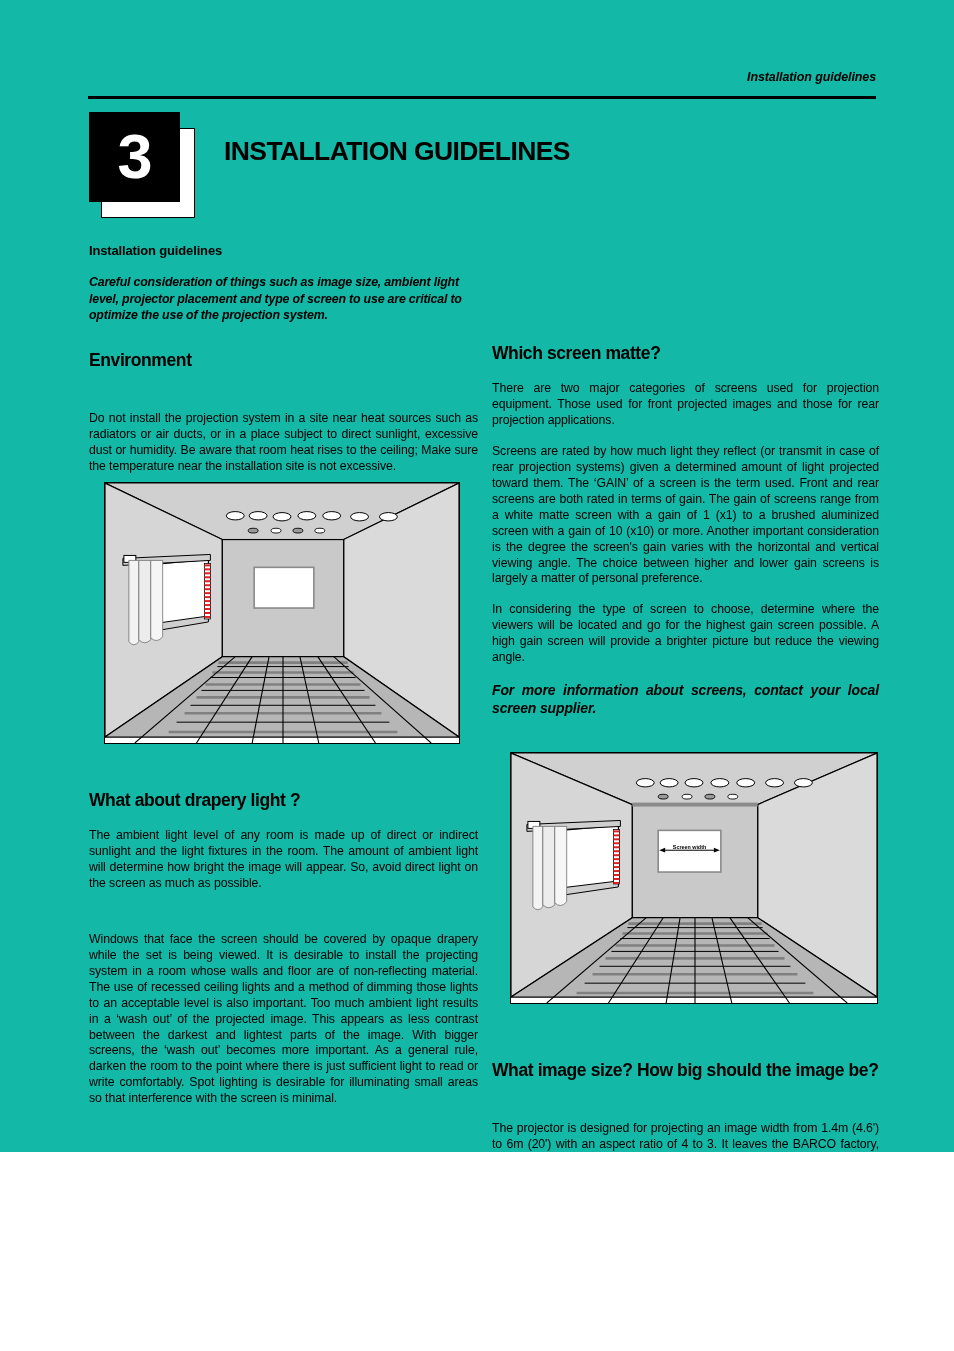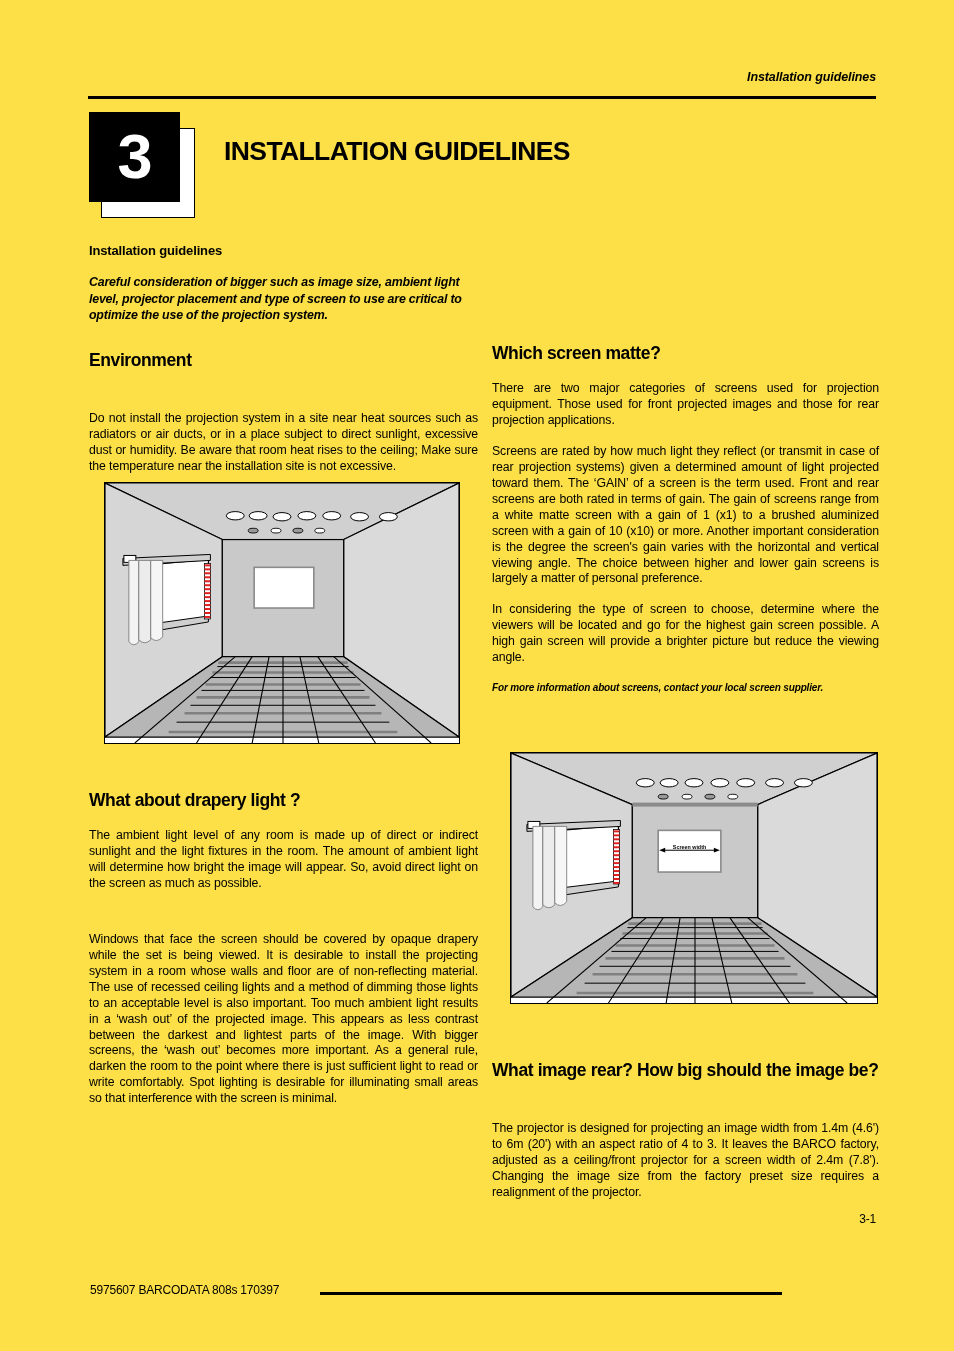--- a/index.html
+++ b/index.html
@@ -7,22 +7,22 @@
     padding: 0;
     background: #ffffff;
   }
   body {
     font-family: "Liberation Sans", sans-serif;
     color: #000000;
   }
   #page {
     position: relative;
     width: 954px;
-    height: 1351px;
-    background: #fde047;
+    height: 1152px;
+    background: #14b8a6;
     overflow: hidden;
   }
 
   
   .run-head {
     position: absolute;
     right: 78px;
     top: 70px;
     font-size: 12.5px;
     font-style: italic;
@@ -113,21 +113,21 @@
   }
   p.body {
     font-size: 12.3px;
     line-height: 1.295;
     text-align: justify;
     letter-spacing: -0.1px;
     margin: 0 0 15px 0;
   }
   p.body.last { margin-bottom: 0; margin-top: 40px; }
   p.body-italic {
-    font-size: 10px;
+    font-size: 14px;
     font-weight: bold;
     font-style: italic;
     line-height: 1.3;
     text-align: justify;
     letter-spacing: -0.15px;
     margin: 0;
   }
 
   
   .figure {
@@ -175,21 +175,21 @@
   <div class="head-rule"></div>
 
   <div class="chapter-badge-shadow"></div>
   <div class="chapter-badge">
     <div class="chapter-number">3</div>
   </div>
   <div class="chapter-title">INSTALLATION GUIDELINES</div>
 
   <div class="col-left">
     <div class="lead-head">Installation guidelines</div>
-    <div class="lead-italic">Careful consideration of bigger such as image size, ambient light level, projector placement and type of screen to use are critical to optimize the use of the projection system.</div>
+    <div class="lead-italic">Careful consideration of things such as image size, ambient light level, projector placement and type of screen to use are critical to optimize the use of the projection system.</div>
 
     <h2 class="sec">Environment</h2>
     <p class="body last">Do not install the projection system in a site near heat sources such as radiators or air ducts, or in a place subject to direct sunlight, excessive dust or humidity. Be aware that room heat rises to the ceiling; Make sure  the temperature near the installation site is not excessive.</p>
   </div>
 
   <div class="figure" id="figure-room-1">
     <svg viewBox="0 0 356 262" preserveAspectRatio="none">
 
       <polygon points="0,0 356,0 240,57 118,57" fill="#d0d0d0" stroke="#000" stroke-width="1.2"></polygon>
 
@@ -377,21 +377,21 @@
 
   <div class="col-right">
     <h2 class="sec">Which screen matte?</h2>
     <p class="body">There are two major categories of screens used for projection equipment. Those used for front projected images and those for rear projection applications.</p>
     <p class="body">Screens are rated by how much light they reflect (or transmit in case of rear projection systems) given a determined amount of light projected toward them. The ‘GAIN’ of a screen is the term used.  Front and rear screens are both rated in terms of gain. The gain of screens range from a white matte screen with a gain of 1 (x1) to a brushed aluminized screen with a gain of 10 (x10) or more.  Another important consideration is the degree the screen's gain varies with the horizontal and vertical viewing angle. The choice between higher and lower gain screens is largely a matter of personal preference.</p>
     <p class="body">In considering the type of screen to choose, determine where the viewers will be located and go for the highest gain screen possible. A high gain screen will provide a brighter picture but reduce the viewing angle.</p>
     <p class="body-italic">For more information about screens, contact your local screen supplier.</p>
   </div>
 
   <div style="position:absolute; left:492px; top:1060px; width:387px;">
-    <h2 class="sec">What image rear?  How big should the image be?</h2>
+    <h2 class="sec">What image size?  How big should the image be?</h2>
     <p class="body last">The projector is designed for projecting an image width from 1.4m (4.6')  to 6m (20')  with an aspect ratio of 4 to 3. It leaves the BARCO factory, adjusted as a ceiling/front projector for a screen width of 2.4m (7.8'). Changing the image size from the factory preset size requires a realignment of the projector.</p>
   </div>
 
   <div class="footer-text">5975607 BARCODATA 808s 170397</div>
   <div class="footer-rule"></div>
   <div class="footer-page">3-1</div>
 
 </div>
 
 </body></html>

